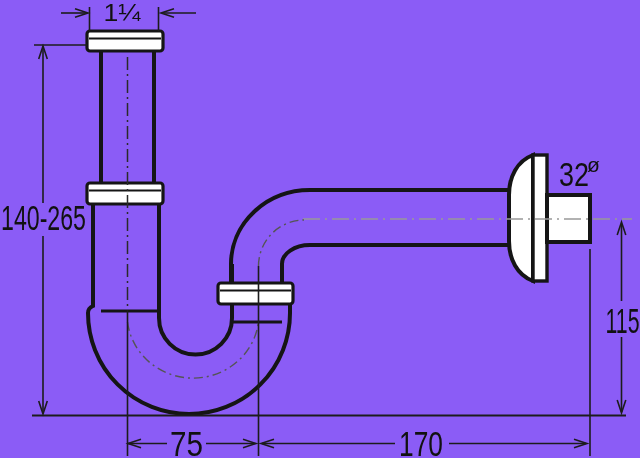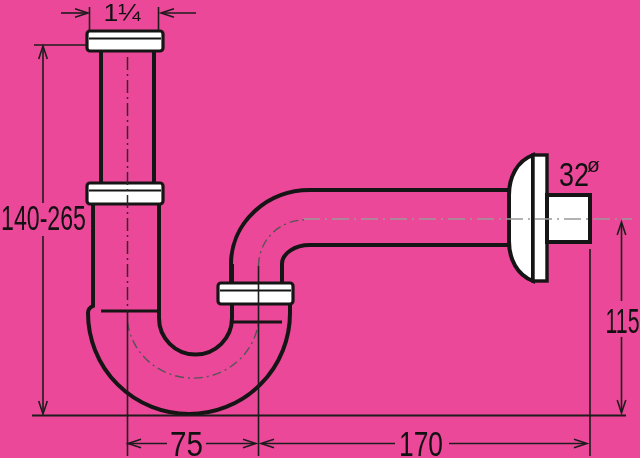--- a/index.html
+++ b/index.html
@@ -3,21 +3,21 @@
 <meta charset="utf-8">
 <style>
   html, body {
     margin: 0;
     padding: 0;
     background: #ffffff;
   }
   .drawing-canvas {
     width: 640px;
     height: 458px;
-    background: #ec4899;
+    background: #8b5cf6;
     position: relative;
     overflow: hidden;
   }
   svg { display: block; }
   .dim-text {
     font-family: "Liberation Sans", "DejaVu Sans", sans-serif;
     fill: #111111;
   }
 </style>
 </head>

